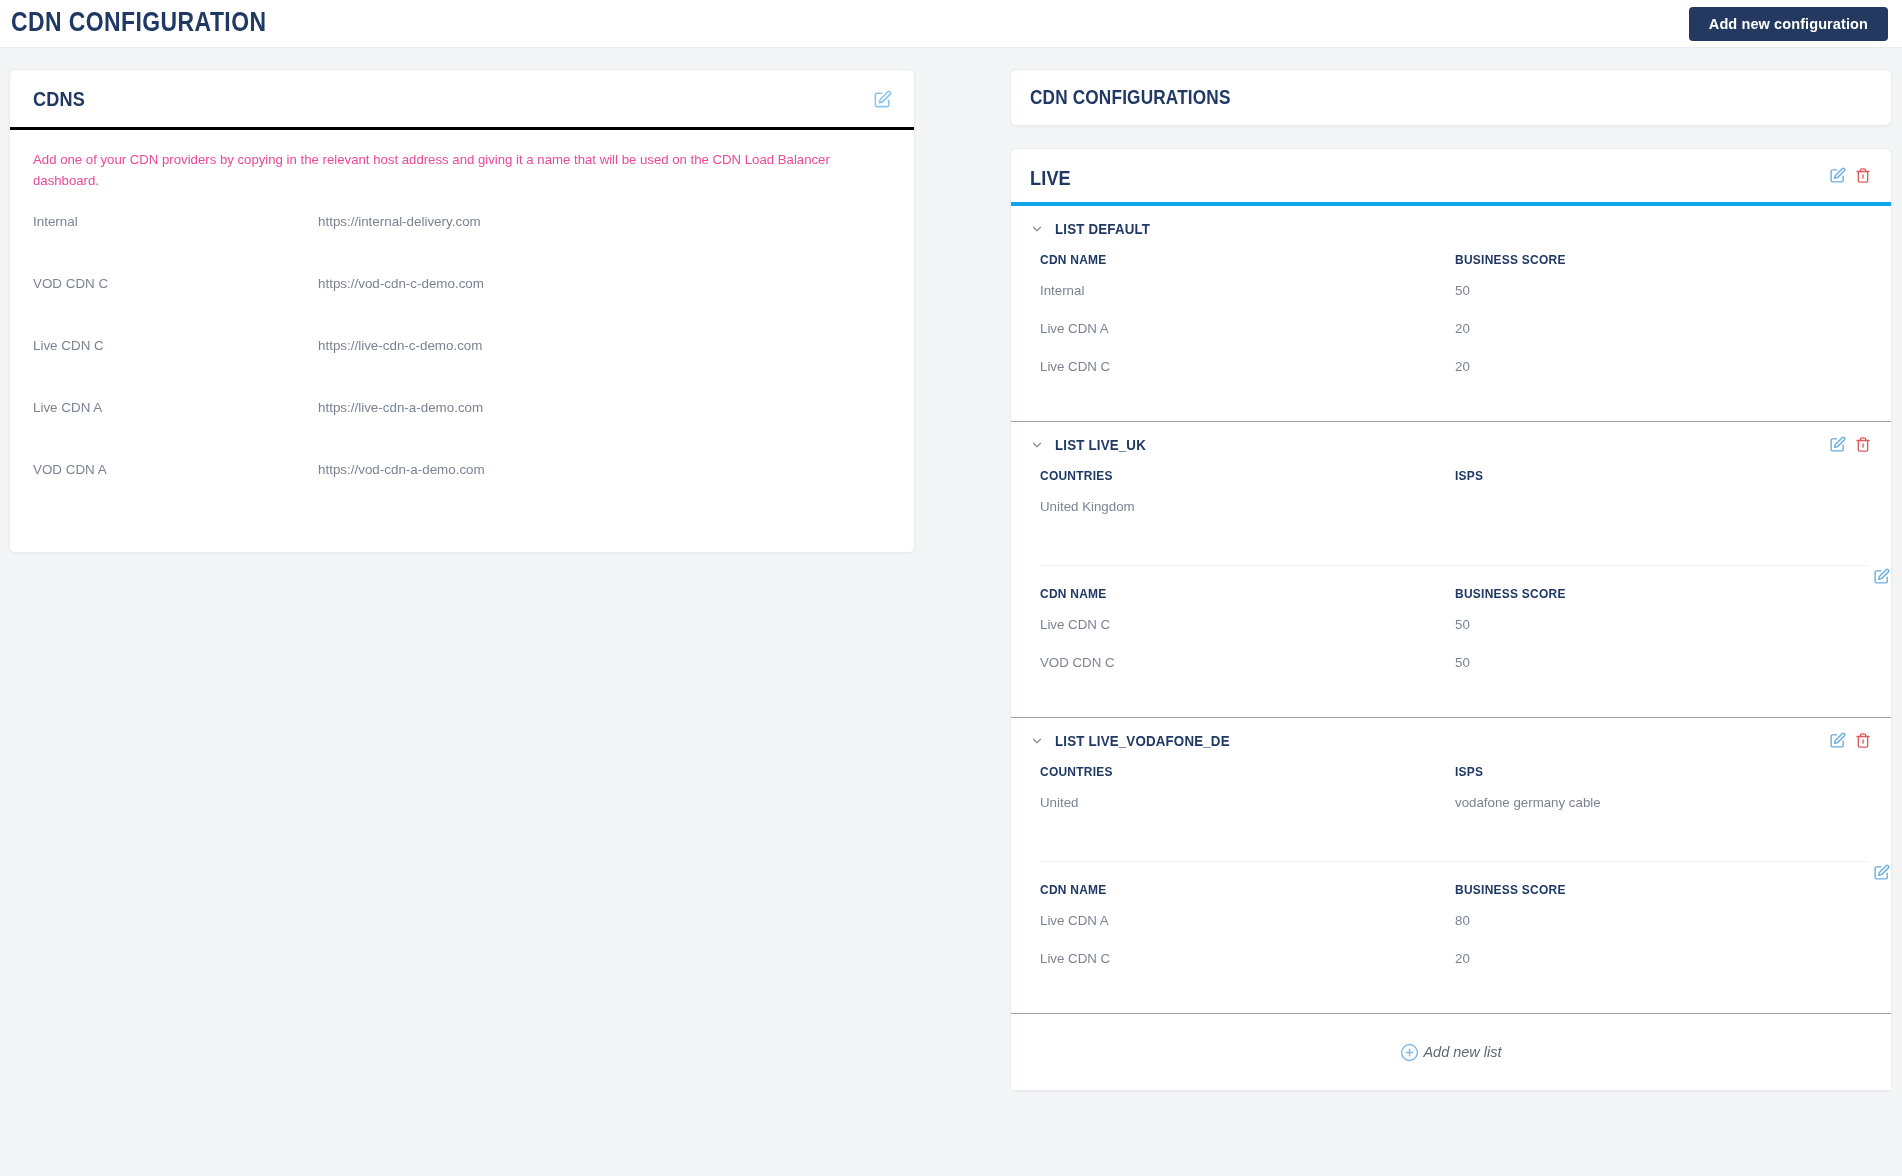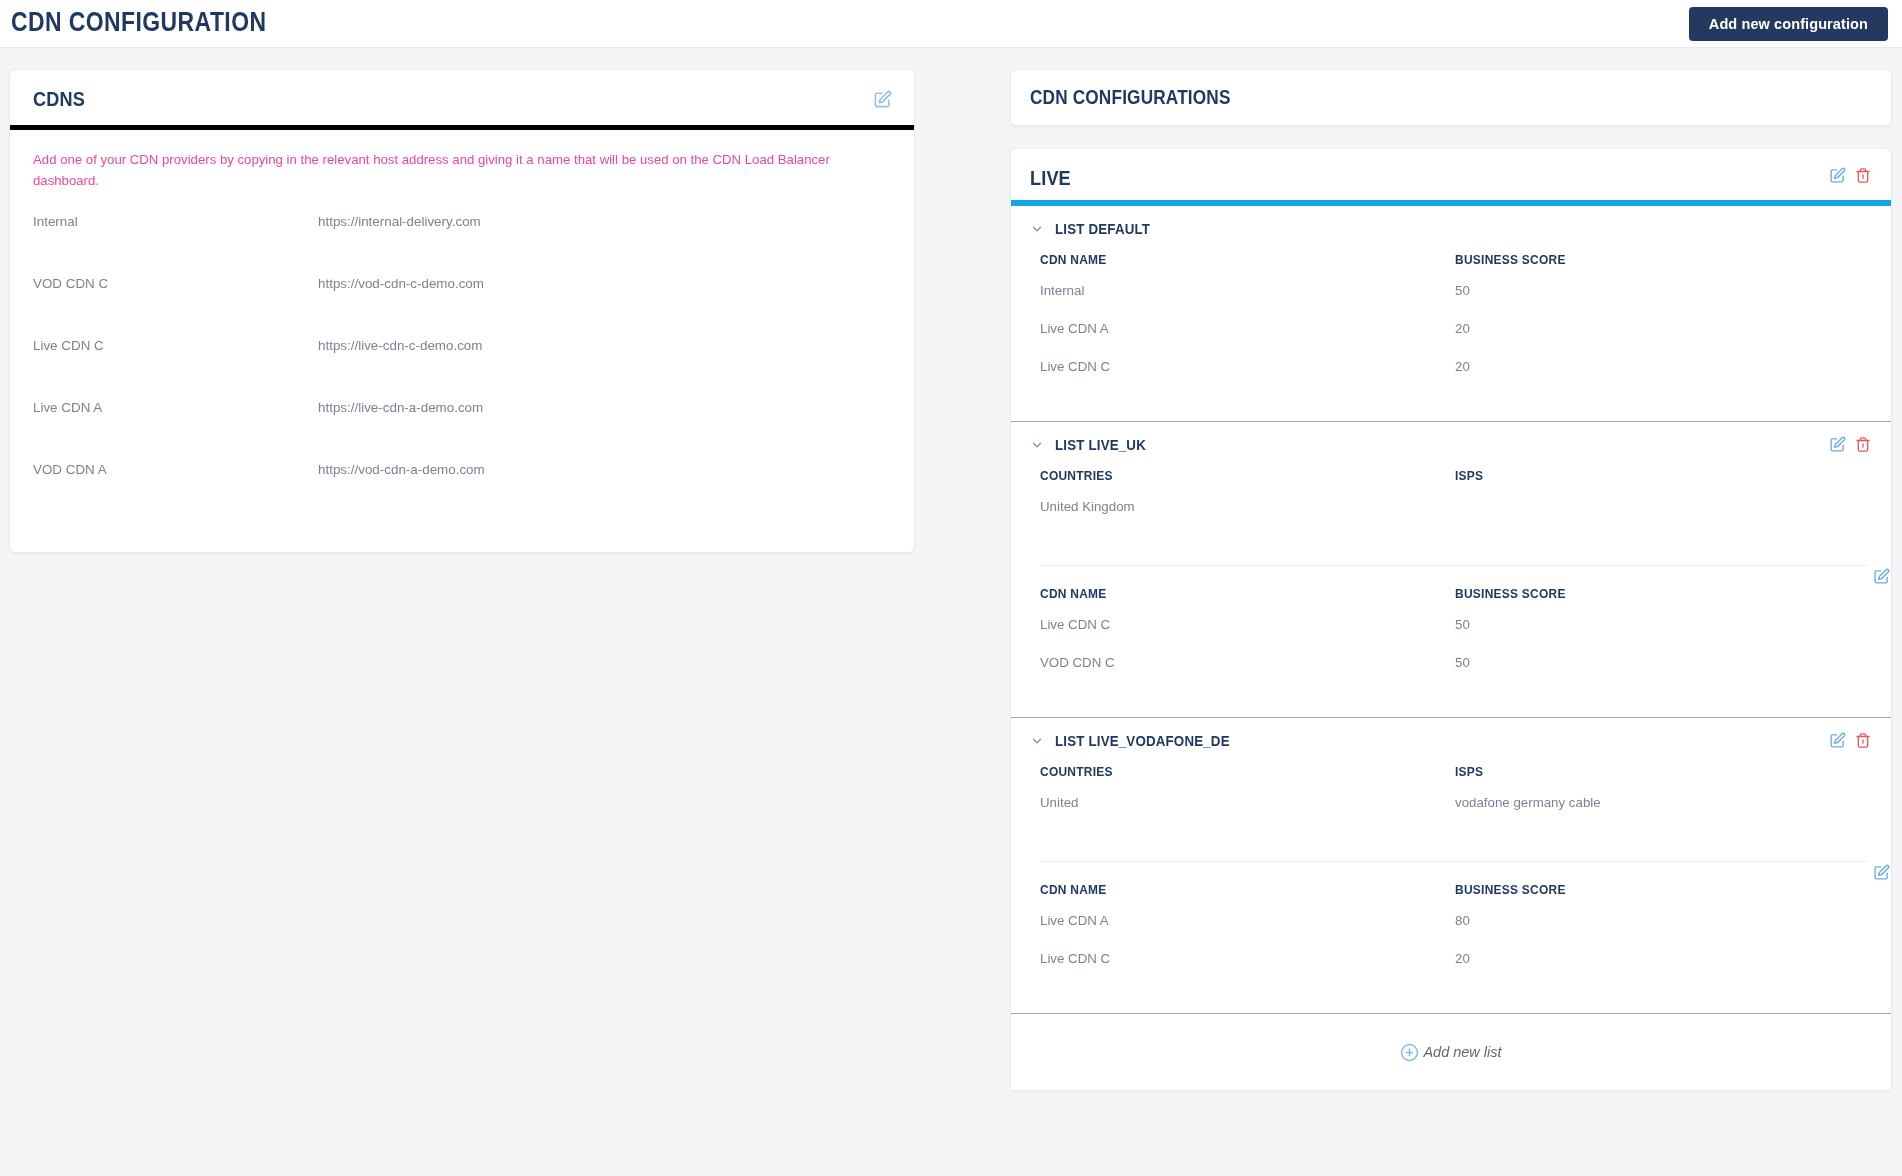--- a/index.html
+++ b/index.html
@@ -70,21 +70,21 @@
   
   .left-col {
     position: absolute;
     left: 9px; top: 69px;
     width: 906px;
   }
   .cdns-card { width: 906px; }
   .cdns-head {
     height: 60px;
     position: relative;
-    border-bottom: 5px solid #000000;
+    border-bottom: 3px solid #000000;
   }
   .cdns-head .title {
     position: absolute;
     left: 23px; top: 17px;
     font-size: 21px;
     color: #1f3864;
   }
   .icon-btn {
     background: none;
     border: none;
@@ -152,21 +152,21 @@
     color: #1f3864;
   }
 
   .live-card {
     position: relative;
     padding-bottom: 0;
   }
   .live-head {
     height: 57px;
     position: relative;
-    border-bottom: 6px solid #0ea5e9;
+    border-bottom: 4px solid #0ea5e9;
   }
   .live-head .title {
     position: absolute;
     left: 19px; top: 17px;
     font-size: 21px;
     color: #1f3864;
   }
   .head-icons {
     position: absolute;
     right: 20px; top: 18px;

